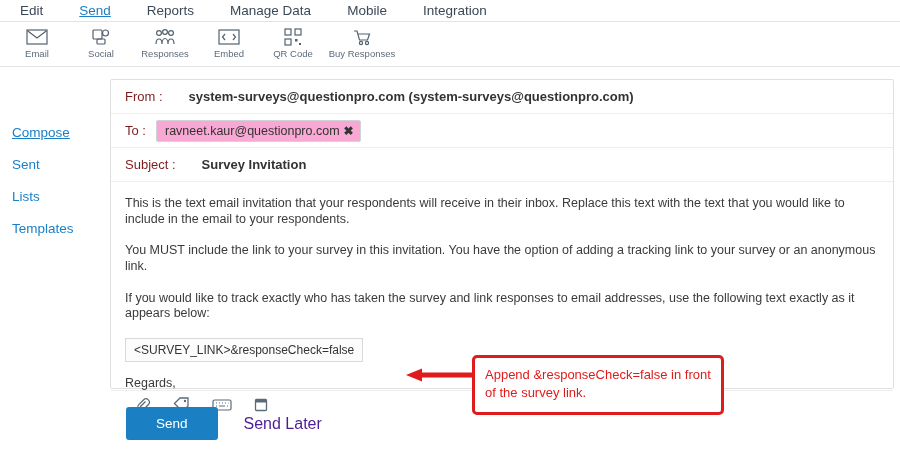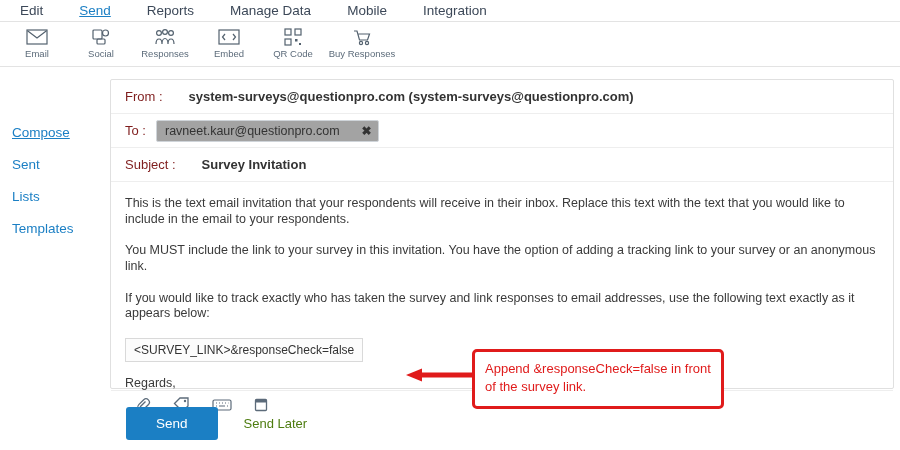--- a/index.html
+++ b/index.html
@@ -120,24 +120,24 @@
   .row-value {
     color: #333;
     font-size: 13px;
     font-weight: bold;
     margin-left: 16px;
   }
 
   .chip {
     display: inline-flex;
     align-items: center;
-    gap: 22px;
+    gap: 4px;
     border: 1px solid #cfd4d9;
     border-radius: 2px;
-    background: #a3a3a3;
+    background: #f9a8d4;
     padding: 3px 6px 3px 8px;
     font-size: 12.5px;
     color: #333;
   }
   .chip-x {
     font-size: 12px;
     color: #333;
     font-weight: bold;
     cursor: pointer;
     line-height: 1;
@@ -186,30 +186,30 @@
     background: #1b7fc4;
     color: #fff;
     border: none;
     border-radius: 3px;
     font-size: 13.5px;
     font-family: "Liberation Sans", sans-serif;
     padding: 9px 30px;
     cursor: pointer;
   }
   .link-later {
-    color: #4d7c0f;
-    font-size: 13px;
+    color: #4c1d95;
+    font-size: 16px;
     cursor: pointer;
   }
 
   
   .callout {
     position: absolute;
     left: 372px;
-    top: 282px;
+    top: 288px;
     width: 252px;
     height: 60px;
     border: 3px solid #e01b1b;
     border-radius: 5px;
     background: #ffffff;
     color: #e01b1b;
     font-size: 13px;
     line-height: 1.35;
     padding: 8px 10px;
     z-index: 5;

